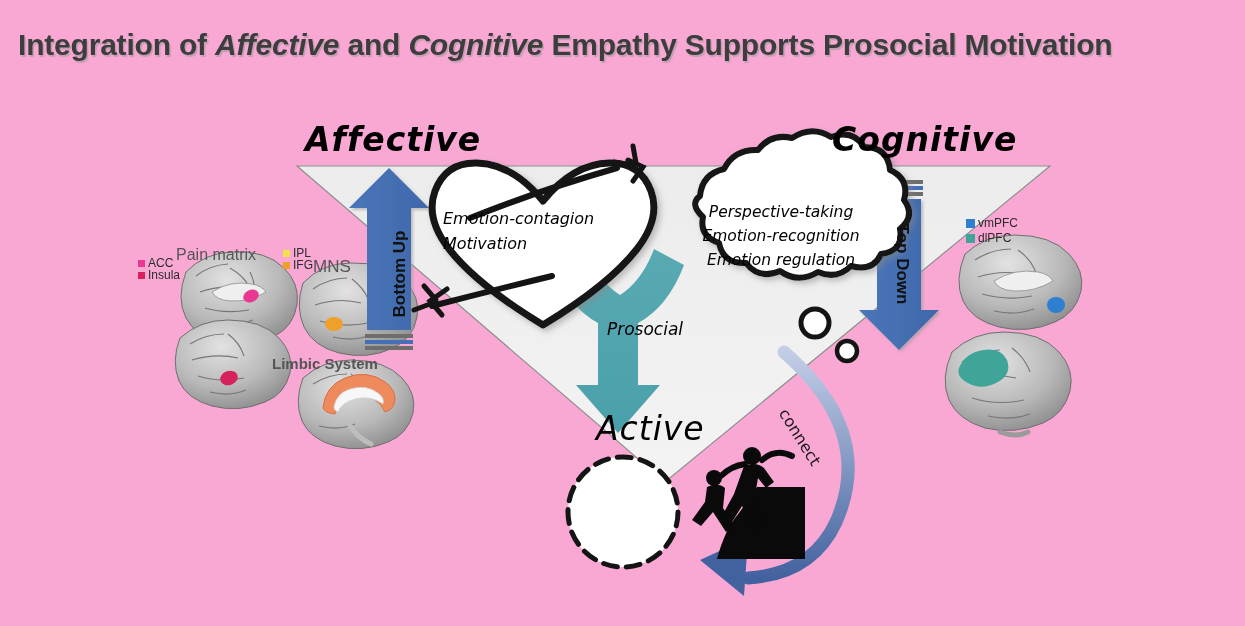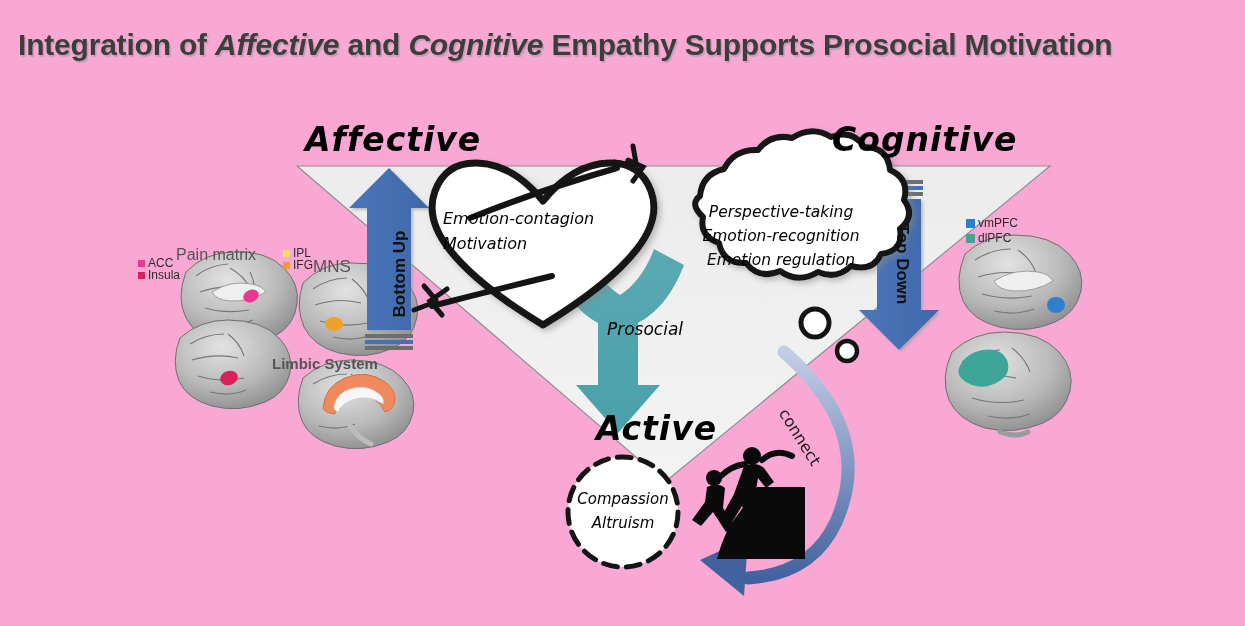--- a/index.html
+++ b/index.html
@@ -79,21 +79,21 @@
     font-size: 33px;
     font-weight: bold;
     letter-spacing: 1px;
     z-index: 30;
   }
   .lbl-active {
     position: absolute;
     left: 596px;
     top: 409px;
     font-size: 33px;
-    font-weight: bold;
+    font-weight: normal;
     letter-spacing: 1px;
     z-index: 30;
   }
 
   .heart-text {
     position: absolute;
     left: 443px;
     top: 206px;
     width: 200px;
     text-align: left;
@@ -366,24 +366,20 @@
     <div class="hand cloud-text">
       <div>Perspective-taking</div>
       <div>Emotion-recognition</div>
       <div>Emotion regulation</div>
     </div>
 
     <div class="hand prosocial-text">
       <div>Prosocial</div>
     </div>
 
-    <div class="hand circle-text">
-      <div>Compassion</div>
-      <div>Altruism</div>
-    </div>
 
     <div class="arrow-label-vert lbl-bottomup">Bottom Up</div>
     <div class="arrow-label-vert lbl-topdown">Top Down</div>
     <div class="lbl-connect">connect</div>
 
     <div class="brain-caption cap-pain">Pain matrix</div>
     <div class="brain-caption cap-mns">MNS</div>
     <div class="brain-caption cap-limbic">Limbic System</div>
 
     <div class="legend" style="left:138px; top:258px;">

